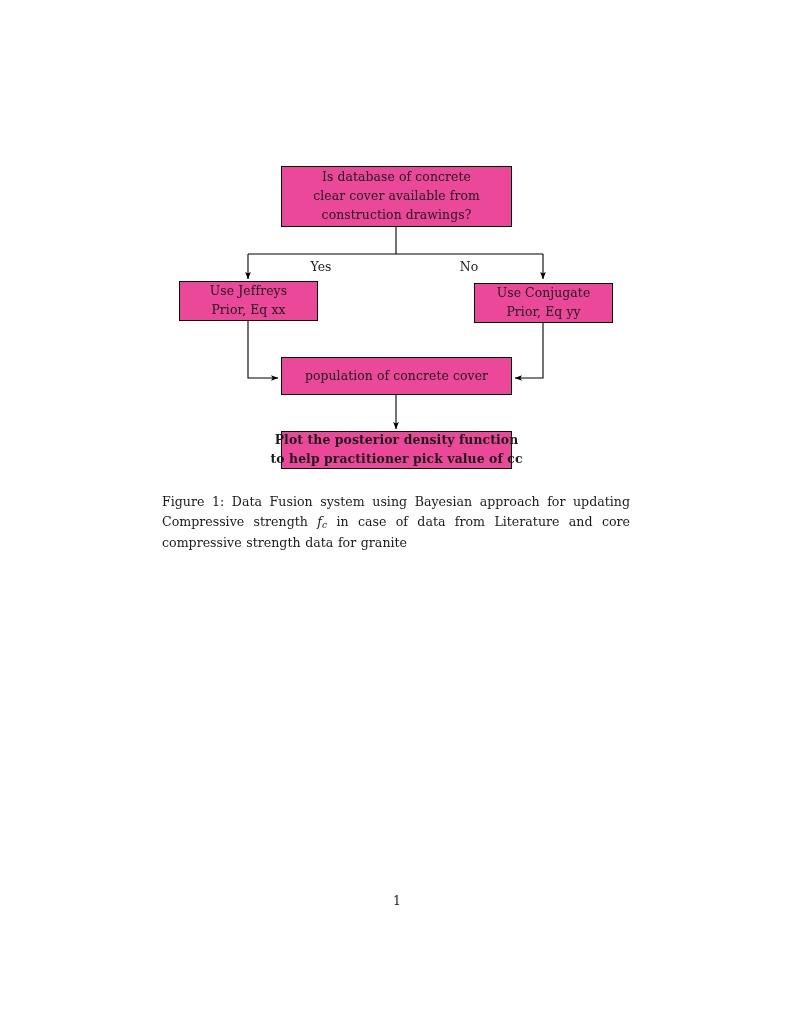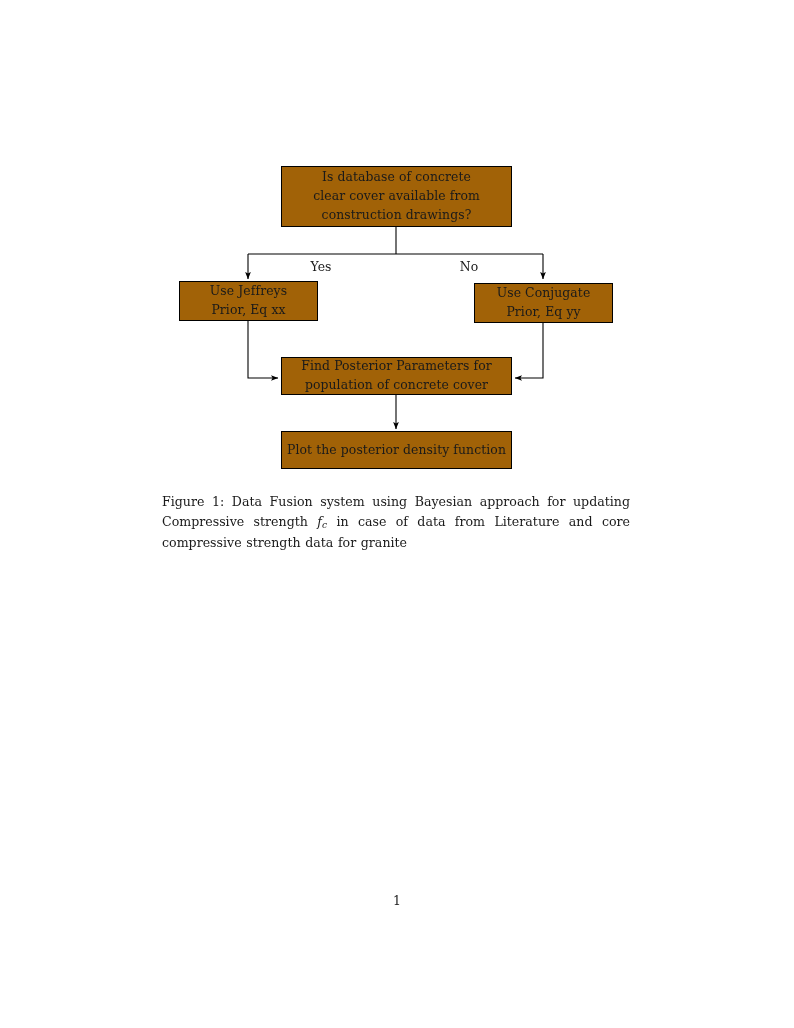--- a/index.html
+++ b/index.html
@@ -34,38 +34,38 @@
   #flow-svg {
     position: absolute;
     left: 0;
     top: 0;
   }
 
   .node {
     position: absolute;
     box-sizing: border-box;
     border: 1.1px solid #000000;
-    background: #a16207;
+    background: #ec4899;
     display: flex;
     flex-direction: column;
     align-items: center;
     justify-content: center;
     text-align: center;
     font-size: 12.4px;
     line-height: 1.52;
     letter-spacing: 0.1px;
     color: #1a1a1a;
   }
   .node .ln { display: block; white-space: nowrap; }
 
   #node-question { left: 281px; top: 166px; width: 231px; height: 61px; }
   #node-jeffreys  { left: 179px; top: 281px; width: 139px; height: 40px; }
   #node-conjugate { left: 474px; top: 283px; width: 139px; height: 40px; }
   #node-posterior { left: 281px; top: 357px; width: 231px; height: 38px; }
-  #node-plot      { left: 281px; top: 431px; width: 231px; height: 38px; }
+  #node-plot      { left: 281px; top: 431px; width: 231px; height: 38px; font-weight: bold; }
 
   .edge-label {
     position: absolute;
     font-size: 12.4px;
     line-height: 1;
     color: #1a1a1a;
     white-space: nowrap;
     transform: translateX(-50%);
     margin-top: 24px;
   }
@@ -144,26 +144,26 @@
       <span class="ln">Use Jeffreys</span>
       <span class="ln">Prior, Eq xx</span>
     </div>
 
     <div class="node" id="node-conjugate">
       <span class="ln">Use Conjugate</span>
       <span class="ln">Prior, Eq yy</span>
     </div>
 
     <div class="node" id="node-posterior">
-      <span class="ln">Find Posterior Parameters for</span>
       <span class="ln">population of concrete cover</span>
     </div>
 
     <div class="node" id="node-plot">
       <span class="ln">Plot the posterior density function</span>
+      <span class="ln">to help practitioner pick value of cc</span>
     </div>
 
     <div class="edge-label" id="label-yes">Yes</div>
     <div class="edge-label" id="label-no">No</div>
 
   </div>
 
   <div id="caption"><span>Figure 1:</span><span> Data Fusion system using Bayesian approach for updating Compressive strength </span><span class="math-f">f</span><span class="math-sub">c</span><span> in case of data from Literature and core compressive strength data for granite</span></div>
 
   <div id="page-number">1</div>

